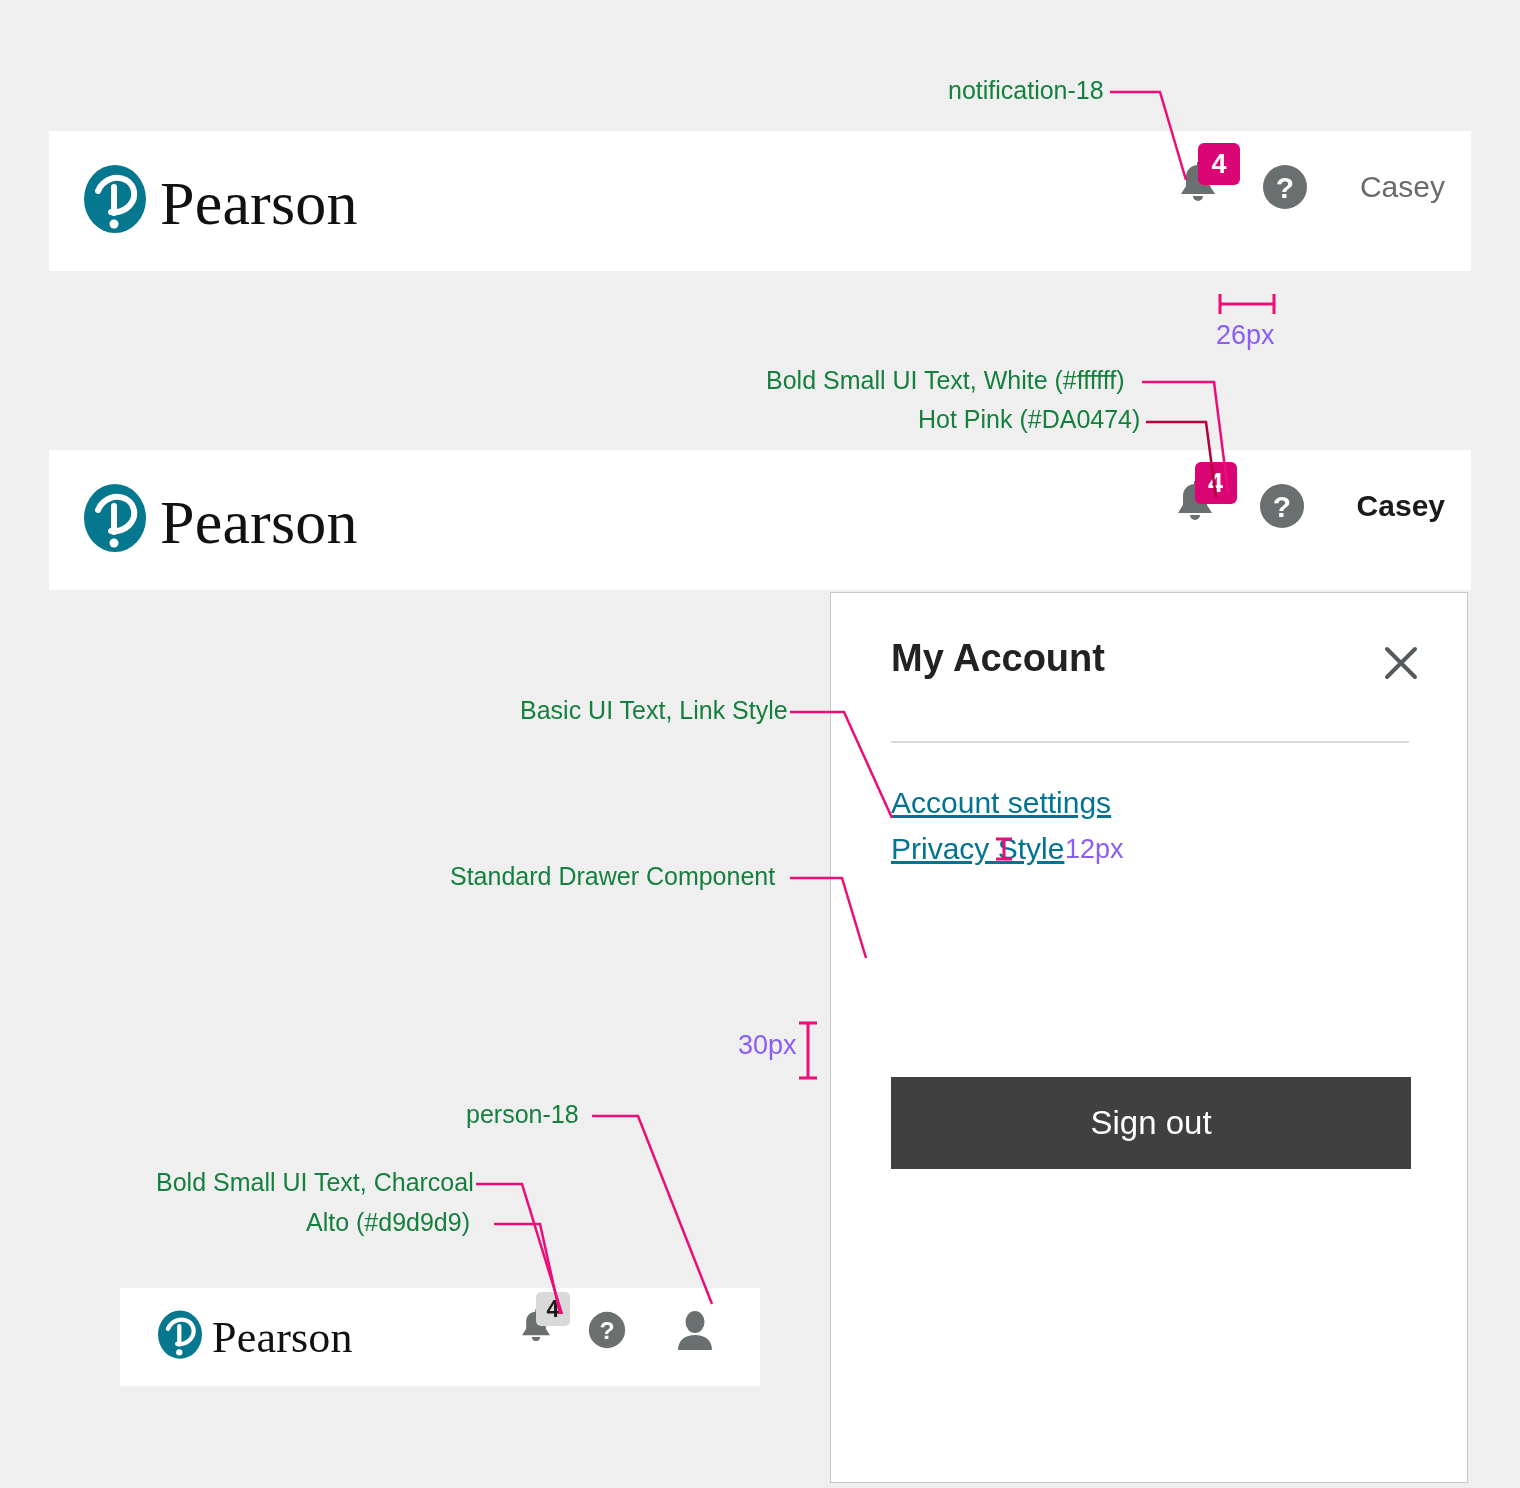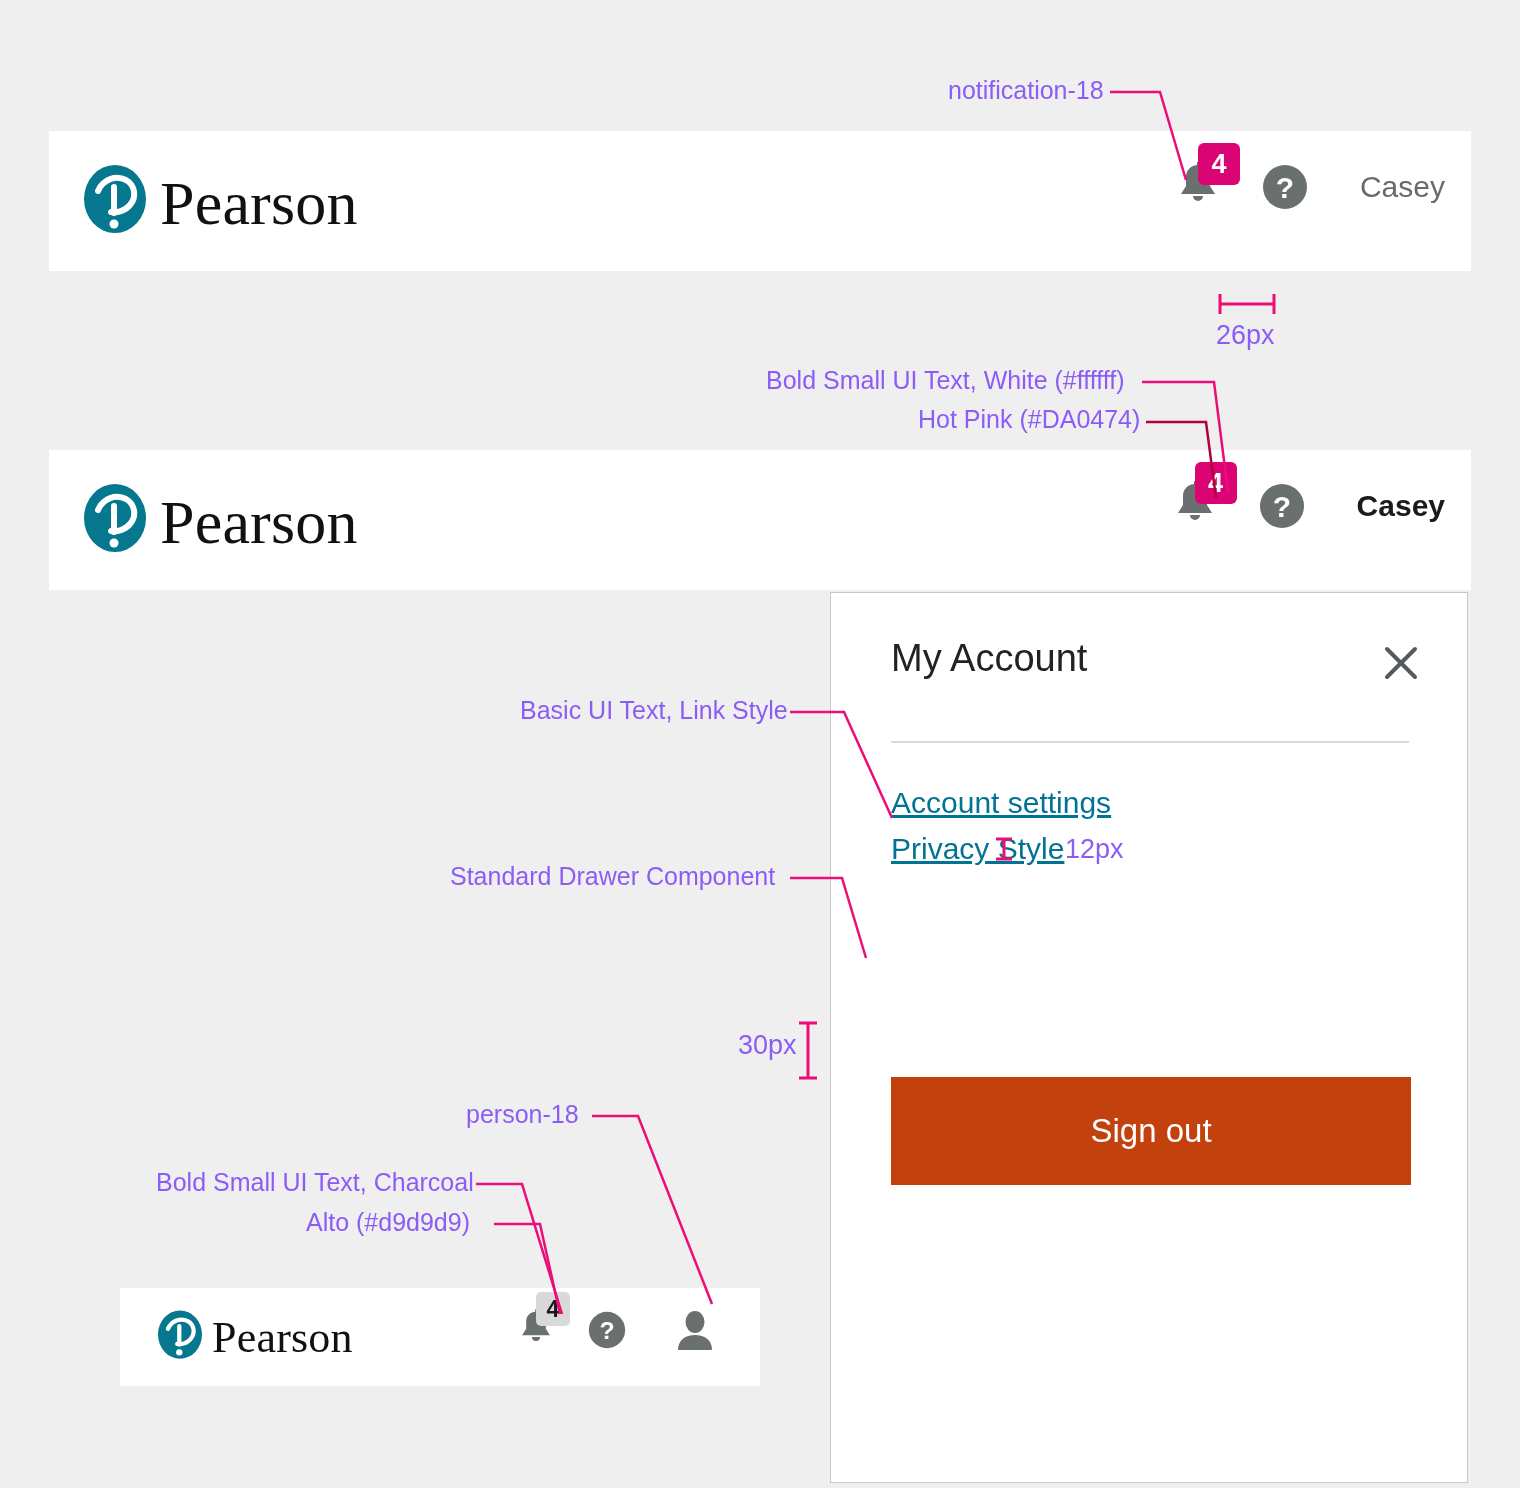--- a/index.html
+++ b/index.html
@@ -29,42 +29,42 @@
   }
   .username.bold{color:#1a1a1a;font-weight:bold;}
 
   
   #drawer{
     position:absolute;left:830px;top:592px;width:638px;height:891px;
     background:#ffffff;border:1px solid #c7c7c7;box-sizing:border-box;
   }
   #drawer-title{
     position:absolute;left:60px;top:44px;font-size:38px;color:#222222;
-    font-family:"Liberation Sans",sans-serif;font-weight:normal;margin:0;
+    font-family:"Liberation Sans",sans-serif;font-weight:bold;margin:0;
   }
   #drawer-close{
     position:absolute;right:46px;top:50px;width:40px;height:40px;cursor:pointer;
   }
   #drawer-rule{
     position:absolute;left:60px;top:148px;width:518px;height:2px;background:#d9d9d9;
   }
   .drawer-links{position:absolute;left:60px;top:195px;width:520px;}
   .dlink{
     display:block;color:#017393;text-decoration:underline;font-size:30px;
     font-family:"Liberation Sans",sans-serif;line-height:1.0;
   }
   #signout{
-    position:absolute;left:60px;top:484px;width:520px;height:108px;
-    background:#c2410c;color:#ffffff;border:0;cursor:pointer;
+    position:absolute;left:60px;top:484px;width:520px;height:92px;
+    background:#404040;color:#ffffff;border:0;cursor:pointer;
     font-size:33px;font-family:"Liberation Sans",sans-serif;
   }
 
   
   .anno{
-    position:absolute;color:#8b5cf6;font-size:25px;white-space:nowrap;
+    position:absolute;color:#15803d;font-size:25px;white-space:nowrap;
     font-family:"Liberation Sans",sans-serif;
     text-align:center;
   }
   .anno-line{position:absolute;overflow:visible;pointer-events:none;}
   .measure{position:absolute;color:#8b5cf6;font-size:27px;white-space:nowrap;}
 </style>
 </head>
 <body>
 
 <div class="bar" style="left:49px;top:131px;width:1422px;height:140px;">

